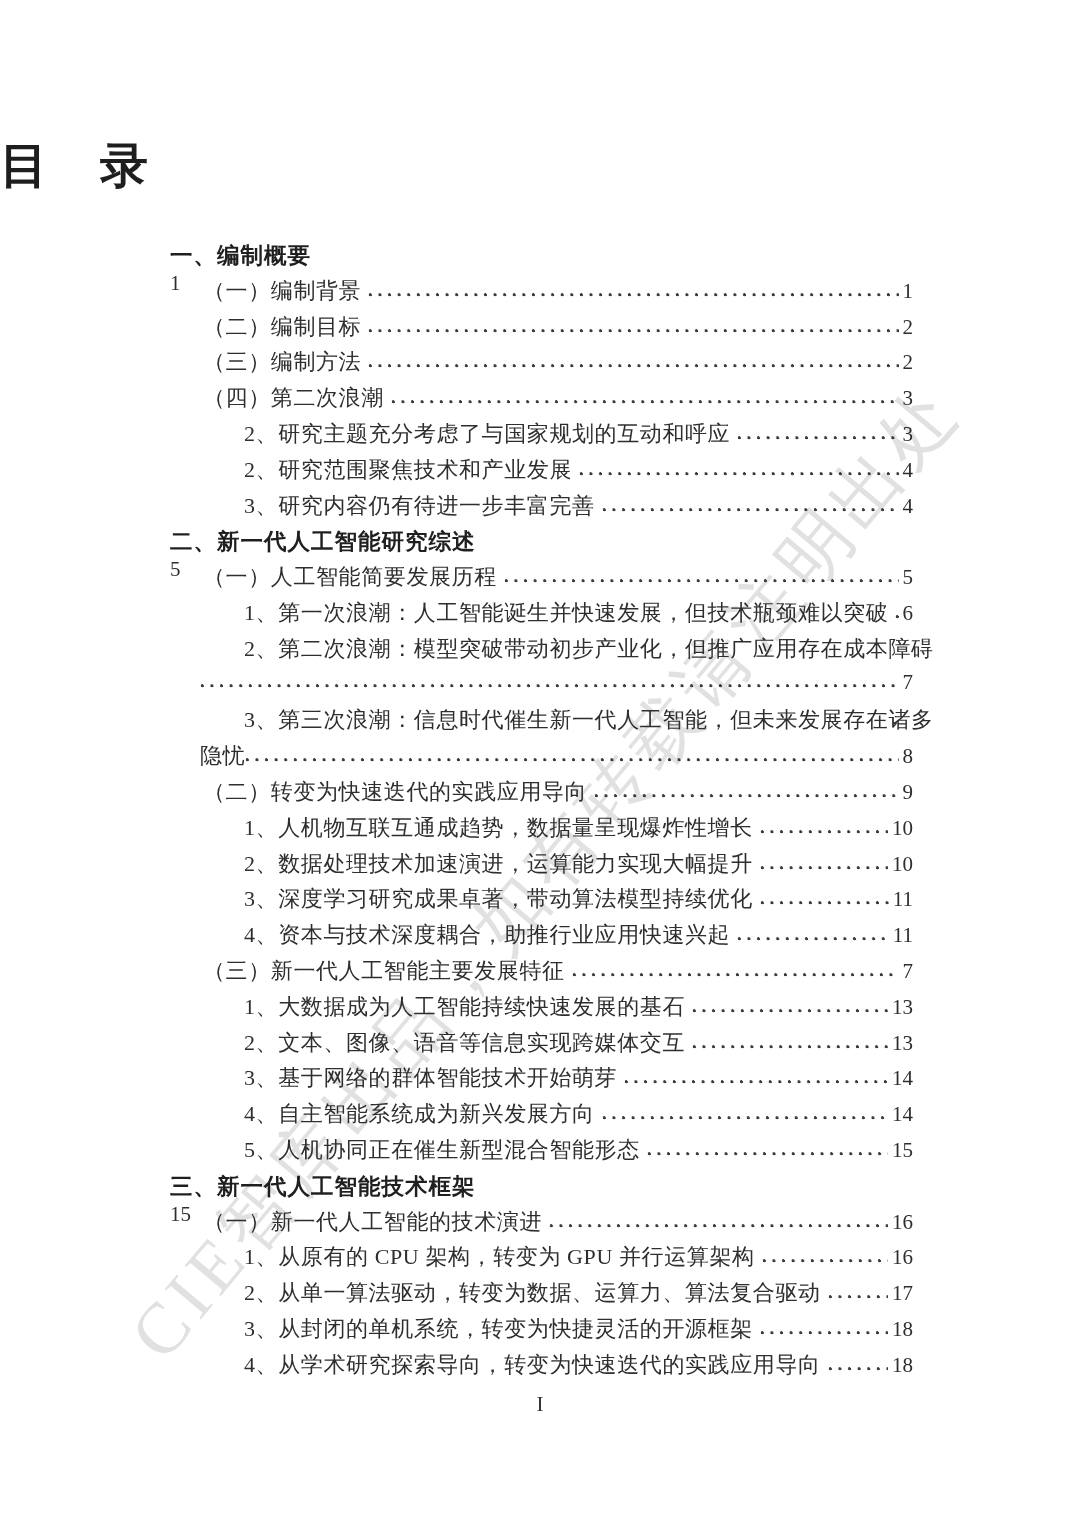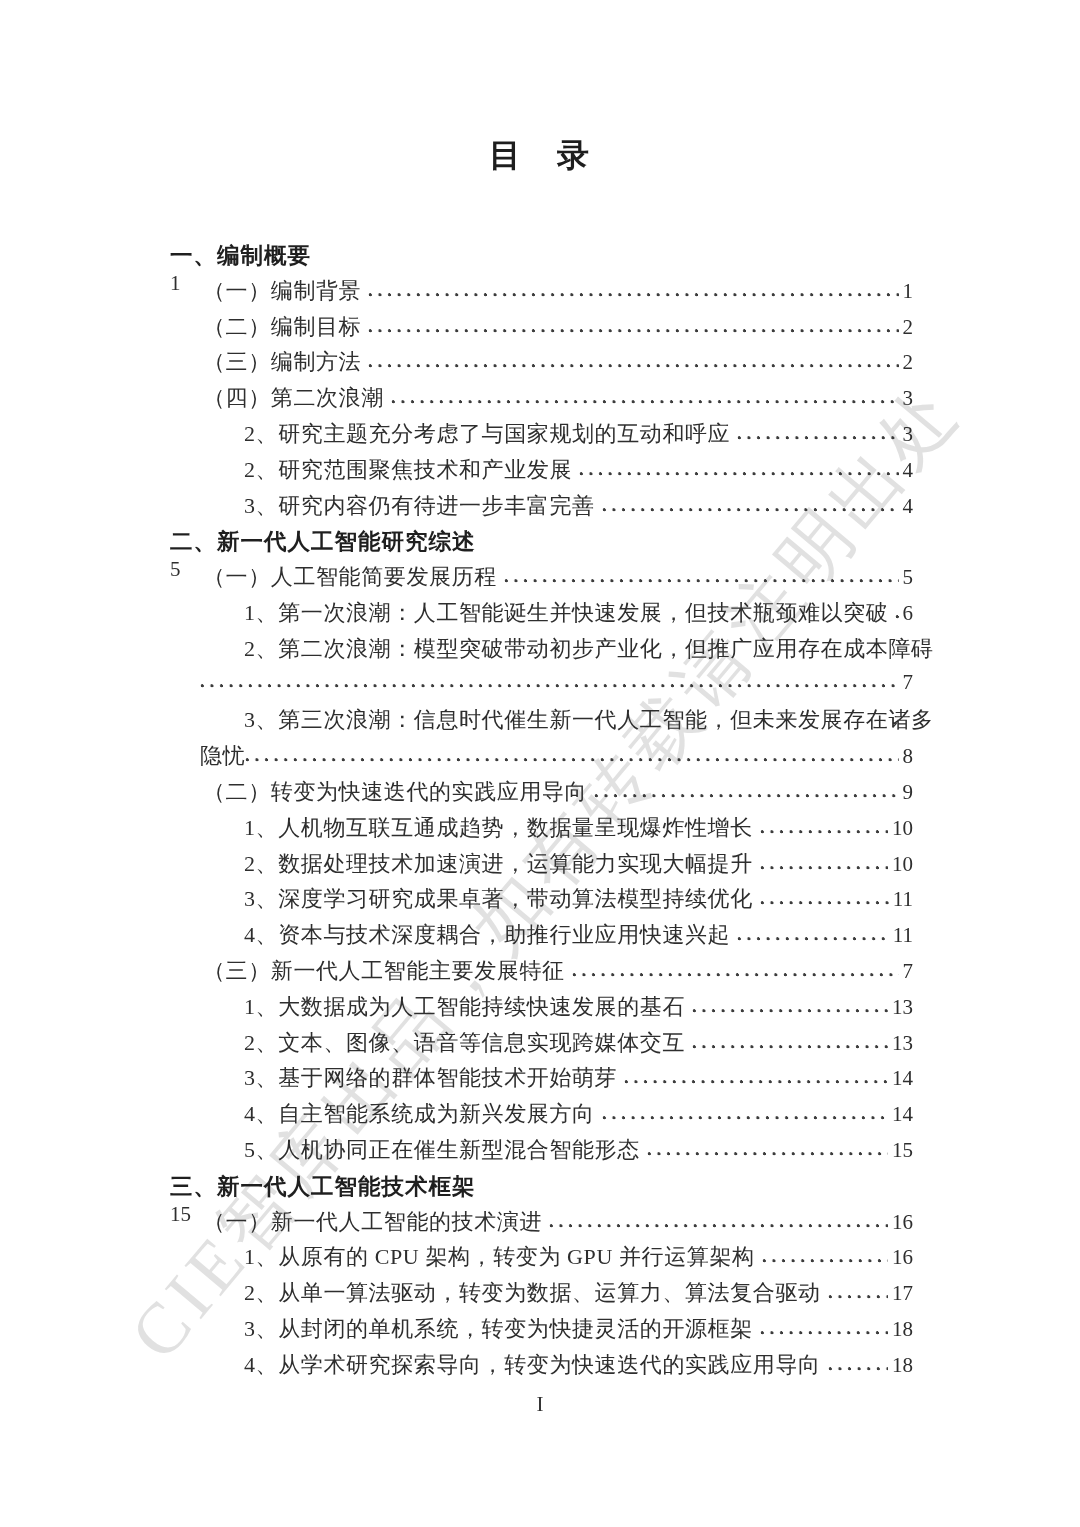--- a/index.html
+++ b/index.html
@@ -24,24 +24,23 @@
     white-space:nowrap;
     font-family:"Liberation Serif","DejaVu Serif",serif;
     z-index:0;
     pointer-events:none;
   }
 
   .title {
     position:absolute;
     top:134px; left:0;
     width:100%;
-    text-align:center;
     font-family:"Liberation Sans","DejaVu Sans",sans-serif;
     font-weight:bold;
-    font-size:32px;
+    font-size:48px;
     letter-spacing:2px;
     color:#1e1e1e;
     z-index:1;
   }
 
   .toc {
     position:absolute;
     left:168px; right:167px;
     top:240px;
     z-index:1;

